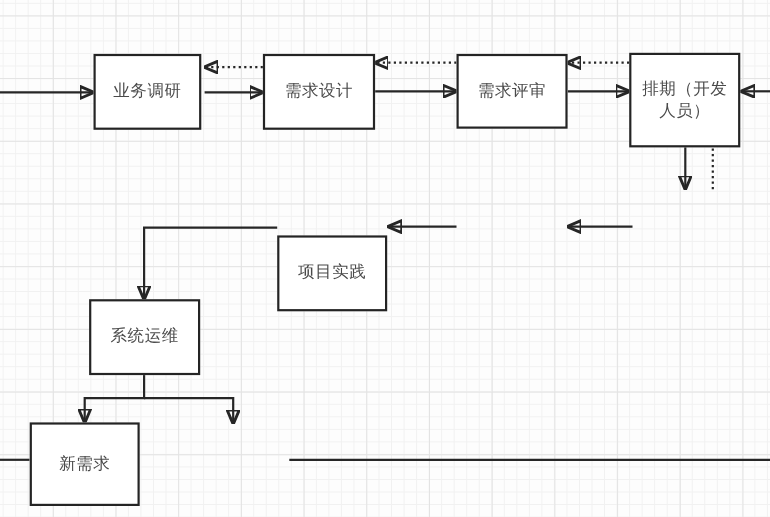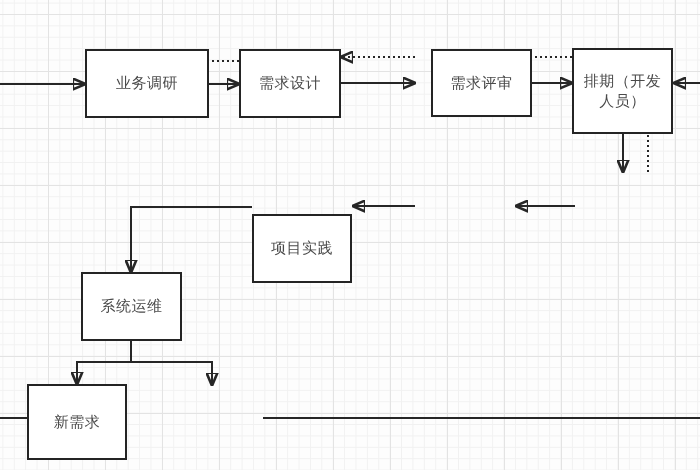--- a/index.html
+++ b/index.html
@@ -77,29 +77,29 @@
     <path d="M 131 362 H 212 V 384" marker-end="url(#arrow)"></path>
     <path d="M 27 418 H 0"></path>
     <path d="M 263 418 H 700"></path>
 
     <path class="dotted" d="M 239 61 H 187" marker-end="url(#arrow)"></path>
     <path class="dotted" d="M 415 57 H 342" marker-end="url(#arrow)"></path>
     <path class="dotted" d="M 572 57 H 517" marker-end="url(#arrow)"></path>
     <path class="dotted" d="M 648 172 V 118" marker-end="url(#arrow)"></path>
   </svg>
 
-  <div class="node" style="left:85px;  top:49px;  width:124px; height:69px;">
+  <div class="node" style="left:85px;  top:49px;  width:98px; height:69px;">
     <span>业务调研</span>
   </div>
 
   <div class="node" style="left:239px; top:49px;  width:102px; height:69px;">
     <span>需求设计</span>
   </div>
 
-  <div class="node" style="left:415px; top:49px;  width:101px; height:68px;margin-left:16px;">
+  <div class="node" style="left:415px; top:49px;  width:101px; height:68px;">
     <span>需求评审</span>
   </div>
 
   <div class="node" style="left:572px; top:48px;  width:101px; height:86px;">
     <span>排期（开发人员）</span>
   </div>
 
 
 
   <div class="node" style="left:252px; top:172px; width:100px; height:69px;margin-top:42px;">

